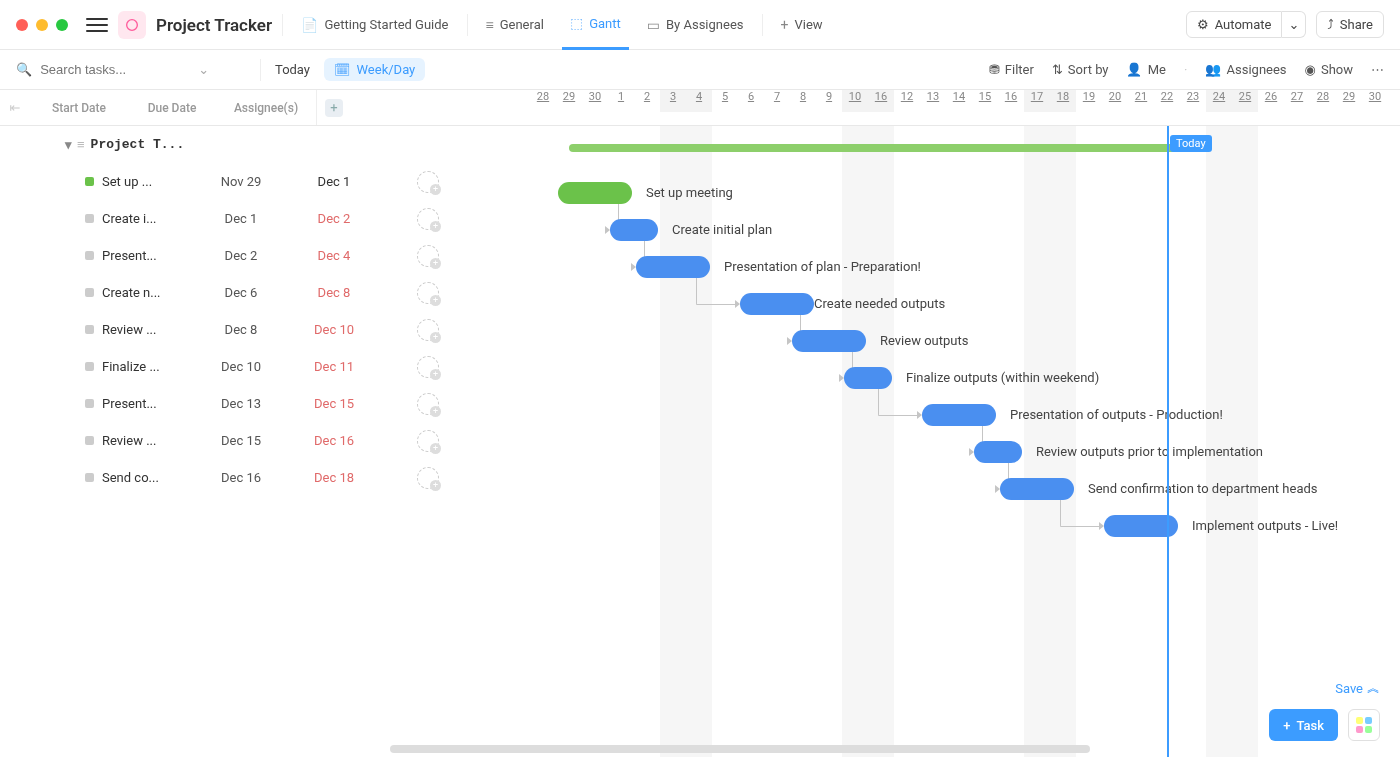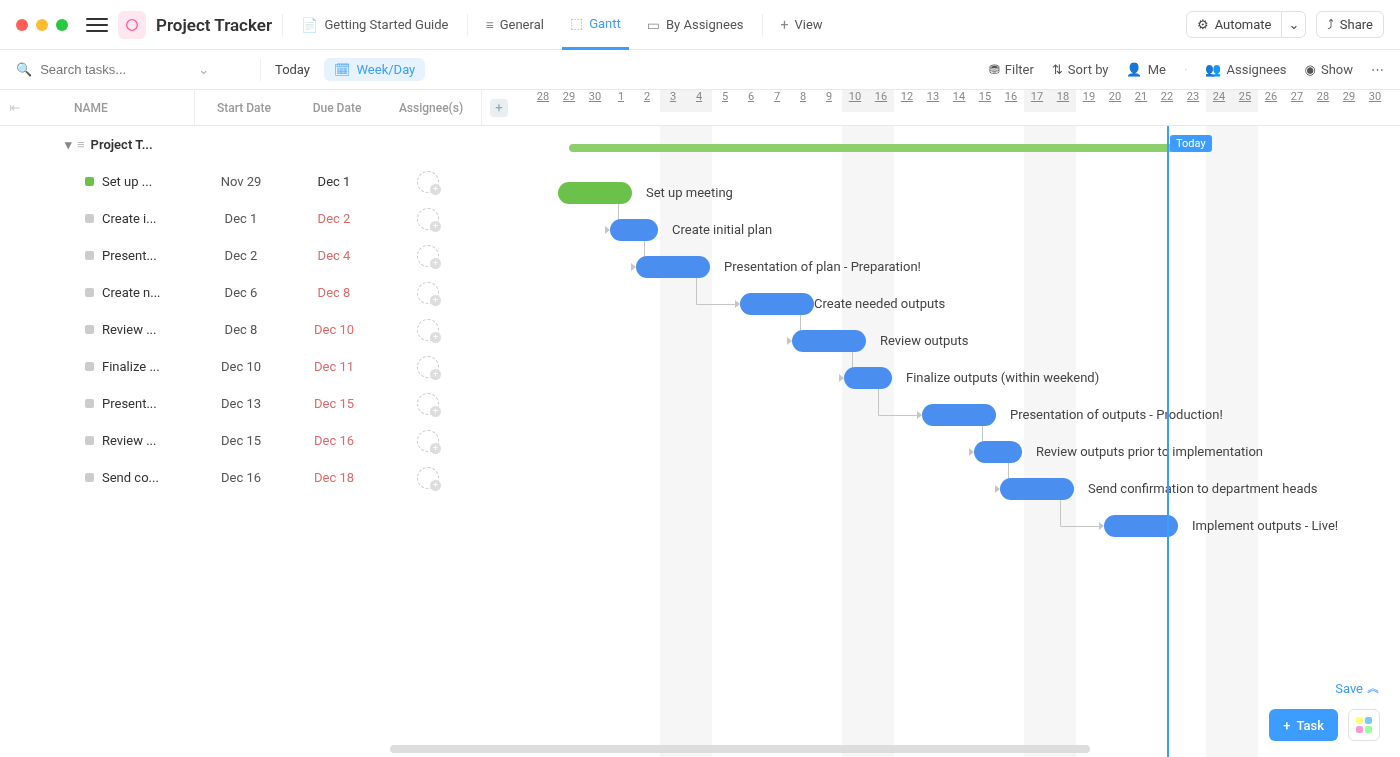--- a/index.html
+++ b/index.html
@@ -52,21 +52,21 @@
   .rows{overflow:hidden;}
   .prow{display:flex;align-items:center;height:37px;}
   .prow.group{font-weight:600;}
   .prow .indent1{width:65px;}
   .prow .indent2{width:85px;}
   .caret-down{width:12px;color:#888;}
   .listicon{color:#bbb;margin-right:6px;}
   .statusdot{width:9px;height:9px;border-radius:2px;background:#ccc;margin-right:8px;flex-shrink:0;}
   .statusdot.done{background:#6bc24a;}
   .tname{width:90px; white-space:nowrap; overflow:hidden; text-overflow:ellipsis; color:#333;}
-  .tname.group{width:120px;}
+  .tname.group{width:120px;font-family:Liberation Mono, monospace;}
   .tstart{width:98px;text-align:center;color:#555;}
   .tdue{width:88px;text-align:center;}
   .tdue.over{color:#e06a6a;}
   .tass{width:100px;display:flex;justify-content:center;}
   .ass-empty{width:22px;height:22px;border:1px dashed #ccc;border-radius:50%;position:relative;}
   .ass-empty::after{content:"+";position:absolute;right:-3px;bottom:-3px;width:11px;height:11px;border-radius:50%;background:#ddd;color:#fff;font-size:9px;display:flex;align-items:center;justify-content:center;}
 
   .rightcol{flex:1; position:relative; overflow:hidden;}
   .gantt-header{height:36px;border-bottom:1px solid #e8e8e8; position:relative;}
   .week-labels{display:flex; height:14px; font-size:11px; color:#666;}
@@ -197,21 +197,20 @@
           <span>⋯</span>
         </div>
     </div>
   </div>
 
   <div class="main">
 
     <div class="leftcol">
       <div class="leftcol-header">
         <div class="back-handle" style="color:#ccc;">⇤</div>
-        <div class="colh name">NAME</div>
         <div class="colh start">Start Date</div>
         <div class="colh due">Due Date</div>
         <div class="colh ass">Assignee(s)</div>
         <div class="addcol">
             <div class="addcol-btn">+</div>
           </div>
       </div>
       <div class="rows" id="rows">
           <div class="prow group">
             <div class="indent1"></div>

